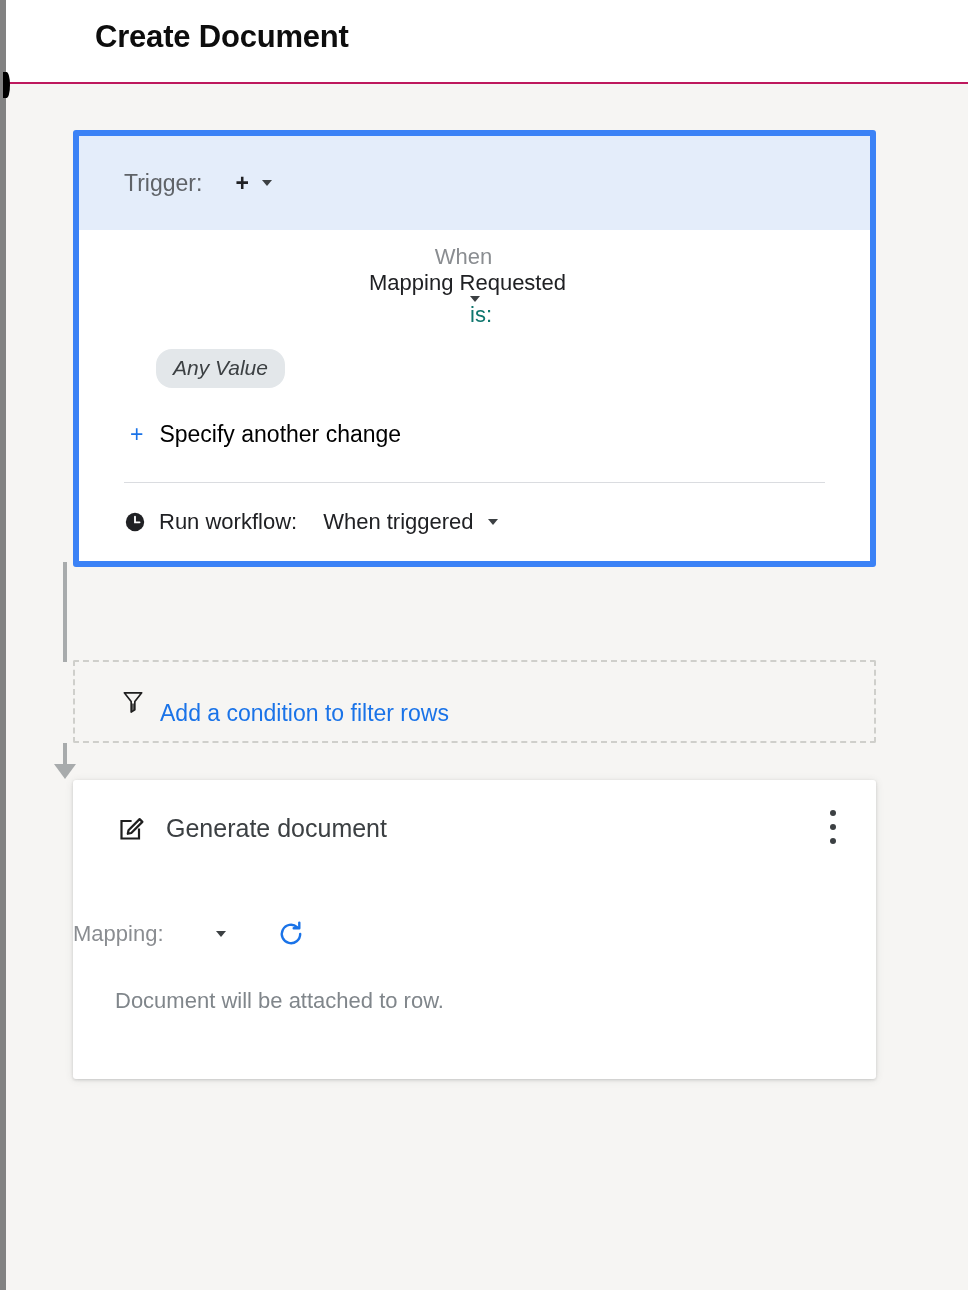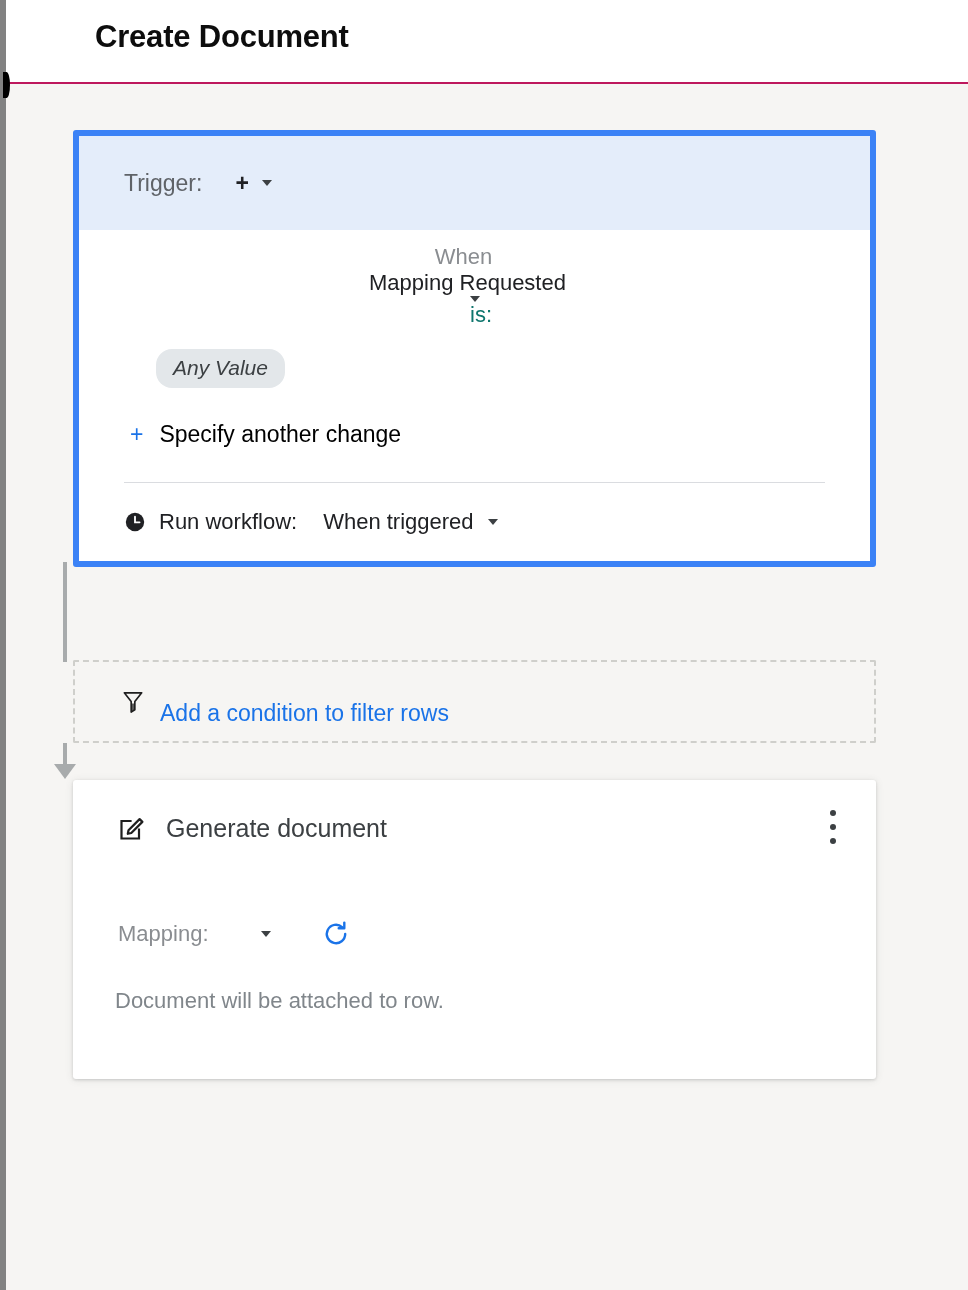--- a/index.html
+++ b/index.html
@@ -287,21 +287,20 @@
     display: block;
     width: 6px;
     height: 6px;
     border-radius: 50%;
     background: #3c4043;
     margin: 0 auto 8px auto;
   }
   .mapping-row {
     display: flex;
     align-items: center;
-    padding-left: 45px;
     height: 56px;
     margin-top: 30px;
     gap: 24px;
   }
   .mapping-label {
     font-size: 22px;
     color: #8a8d91;
     margin-right: 28px;
   }
   .mapping-value {

